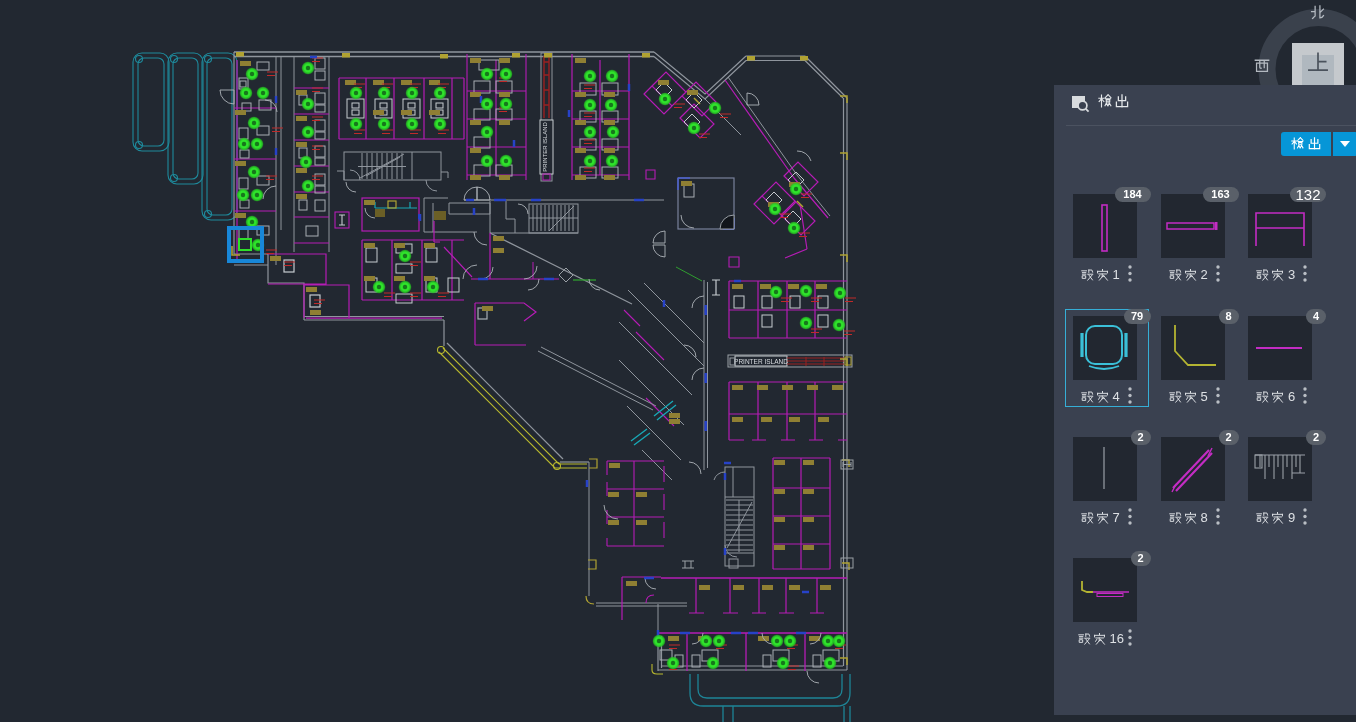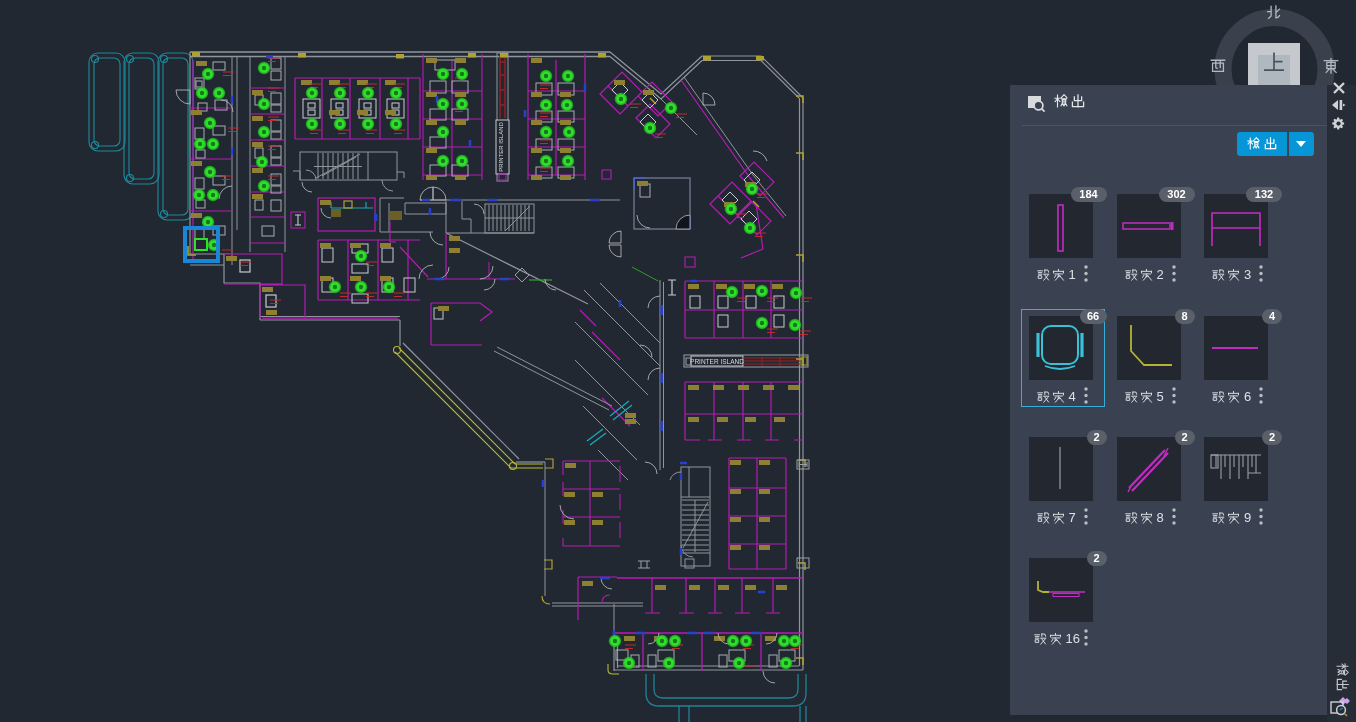--- a/index.html
+++ b/index.html
@@ -1,17 +1,17 @@
 <!DOCTYPE html>
 <html><head>
 <meta charset="utf-8">
 <style>
   html,body{margin:0;padding:0;width:1356px;height:722px;overflow:hidden;background:#222831;
     font-family:"Liberation Sans", sans-serif;}
-  #stage{position:absolute;inset:0;width:1202px;height:722px;}
+  #stage{position:absolute;inset:0;width:1202px;height:722px;margin-left:44px;}
   .abs{position:absolute;}
   .cjk{display:inline-block;vertical-align:-2px;}
   .cjk svg{display:block;}
 </style>
 </head>
 <body>
 
 <svg width="0" height="0" style="position:absolute">
   <defs>
     <g id="g-ken" fill="none" stroke="currentColor" stroke-width="8" stroke-linecap="square">
@@ -891,21 +891,21 @@
       </div>
     </div>
 
     <div class="abs" style="left:106.5px;top:108.5px;width:65px;height:65px;">
       <div class="abs" style="left:0;top:0;width:64px;height:64px;background:#222730">
         <svg width="64" height="64" viewBox="0 0 64 64">
             <rect x="6" y="29" width="47" height="6" fill="none" stroke="#c32cc3" stroke-width="1.5"></rect>
             <rect x="54" y="28" width="2.5" height="8" fill="#c32cc3"></rect>
           </svg>
       </div>
-      <div class="abs" style="left:42px;top:-6.5px;width:36px;height:15px;background:#5a6069;border-radius:8px;color:#fff;font-size:11px;font-weight:bold;text-align:center;line-height:15px">302</div>
+      <div class="abs" style="left:42px;top:-6.5px;width:36px;height:15px;background:#5a6069;border-radius:8px;color:#fff;font-size:11px;font-weight:bold;text-align:center;line-height:15px">163</div>
       <div class="abs" style="left:8px;top:72px;width:76px;color:#dde0e4;white-space:nowrap">
         <span class="cjk" style="color:#dde0e4"><svg width="13" height="13" viewBox="0 0 100 100">
               <use href="#g-setsu"></use>
             </svg></span><span class="cjk" style="color:#dde0e4;margin-left:2px"><svg width="13" height="13" viewBox="0 0 100 100">
               <use href="#g-tei"></use>
             </svg></span><span style="font-size:13px;margin-left:4px;position:relative;top:-1px">2</span>
       </div>
       <div class="abs" style="left:55px;top:70px;width:4px;height:20px">
         <svg width="4" height="20">
             <circle cx="2" cy="3" r="1.7" fill="#b9bec4"></circle>
@@ -914,21 +914,21 @@
           </svg>
       </div>
     </div>
 
     <div class="abs" style="left:194.0px;top:108.5px;width:65px;height:65px;">
       <div class="abs" style="left:0;top:0;width:64px;height:64px;background:#222730">
         <svg width="64" height="64" viewBox="0 0 64 64">
             <path d="M8,52 V19 H56 V52 M8,34 H56" fill="none" stroke="#c32cc3" stroke-width="1.6"></path>
           </svg>
       </div>
-      <div class="abs" style="left:42px;top:-6.5px;width:36px;height:15px;background:#5a6069;border-radius:8px;color:#fff;font-size:11px;font-weight:bold;text-align:center;line-height:15px">132</div>
+      <div class="abs" style="left:42px;top:-6.5px;width:36px;height:15px;background:#5a6069;border-radius:8px;color:#fff;font-size:15px;font-weight:normal;text-align:center;line-height:15px">132</div>
       <div class="abs" style="left:8px;top:72px;width:76px;color:#dde0e4;white-space:nowrap">
         <span class="cjk" style="color:#dde0e4"><svg width="13" height="13" viewBox="0 0 100 100">
               <use href="#g-setsu"></use>
             </svg></span><span class="cjk" style="color:#dde0e4;margin-left:2px"><svg width="13" height="13" viewBox="0 0 100 100">
               <use href="#g-tei"></use>
             </svg></span><span style="font-size:13px;margin-left:4px;position:relative;top:-1px">3</span>
       </div>
       <div class="abs" style="left:55px;top:70px;width:4px;height:20px">
         <svg width="4" height="20">
             <circle cx="2" cy="3" r="1.7" fill="#b9bec4"></circle>
@@ -940,21 +940,21 @@
 
     <div class="abs" style="left:18.5px;top:230.5px;width:65px;height:65px;">
       <div class="abs" style="left:-8px;top:-7px;width:82px;height:96px;border:1px solid #36aed6"></div>
       <div class="abs" style="left:0;top:0;width:64px;height:64px;background:#222730">
         <svg width="64" height="64" viewBox="0 0 64 64">
             <rect x="13" y="10" width="36" height="38" rx="9" fill="none" stroke="#3bc0d8" stroke-width="2"></rect>
             <path d="M9,17 V41 M53,17 V41" stroke="#3bc0d8" stroke-width="3.2" fill="none"></path>
             <path d="M16,50 Q31,56 46,50" stroke="#3bc0d8" stroke-width="1.8" fill="none"></path>
           </svg>
       </div>
-      <div class="abs" style="left:51px;top:-6.5px;width:27px;height:15px;background:#5a6069;border-radius:8px;color:#fff;font-size:11px;font-weight:bold;text-align:center;line-height:15px">66</div>
+      <div class="abs" style="left:51px;top:-6.5px;width:27px;height:15px;background:#5a6069;border-radius:8px;color:#fff;font-size:11px;font-weight:bold;text-align:center;line-height:15px">79</div>
       <div class="abs" style="left:8px;top:72px;width:76px;color:#dde0e4;white-space:nowrap">
         <span class="cjk" style="color:#dde0e4"><svg width="13" height="13" viewBox="0 0 100 100">
               <use href="#g-setsu"></use>
             </svg></span><span class="cjk" style="color:#dde0e4;margin-left:2px"><svg width="13" height="13" viewBox="0 0 100 100">
               <use href="#g-tei"></use>
             </svg></span><span style="font-size:13px;margin-left:4px;position:relative;top:-1px">4</span>
       </div>
       <div class="abs" style="left:55px;top:70px;width:4px;height:20px">
         <svg width="4" height="20">
             <circle cx="2" cy="3" r="1.7" fill="#b9bec4"></circle>

